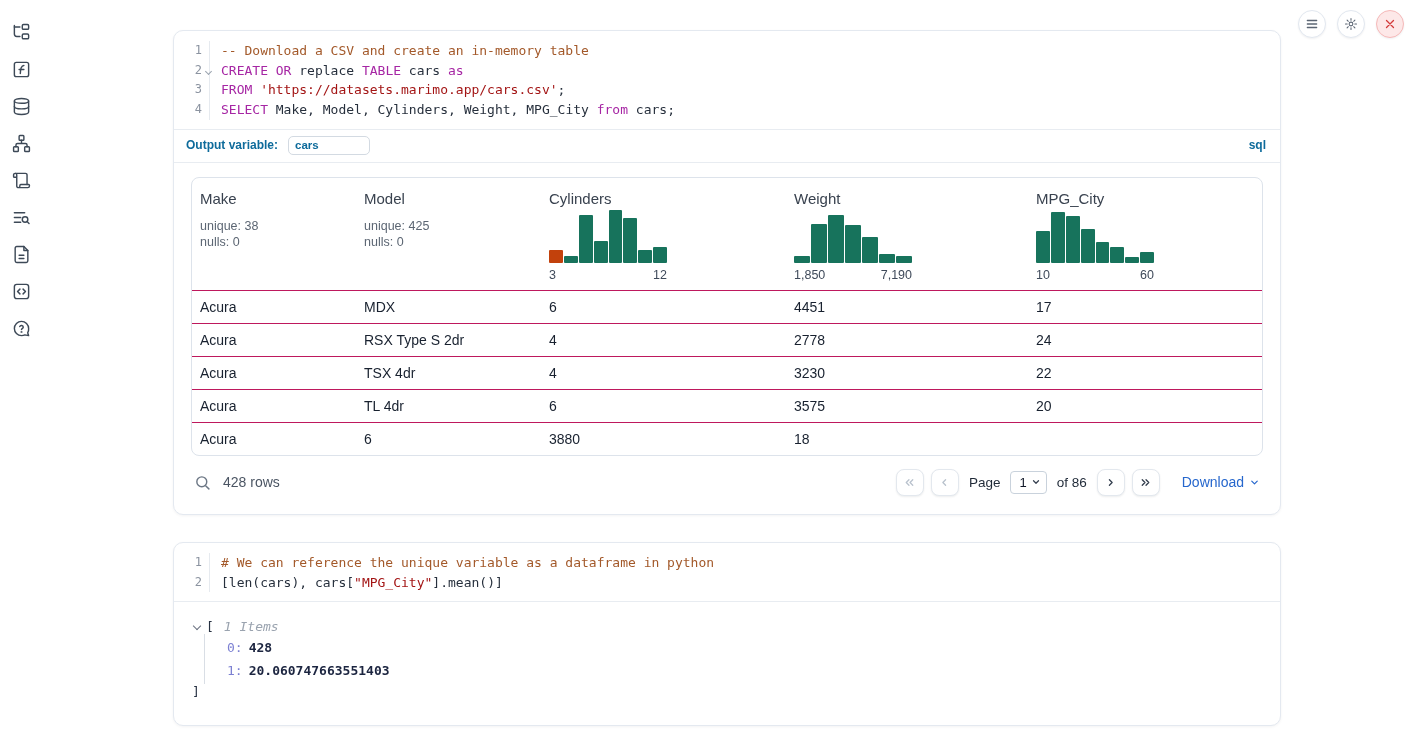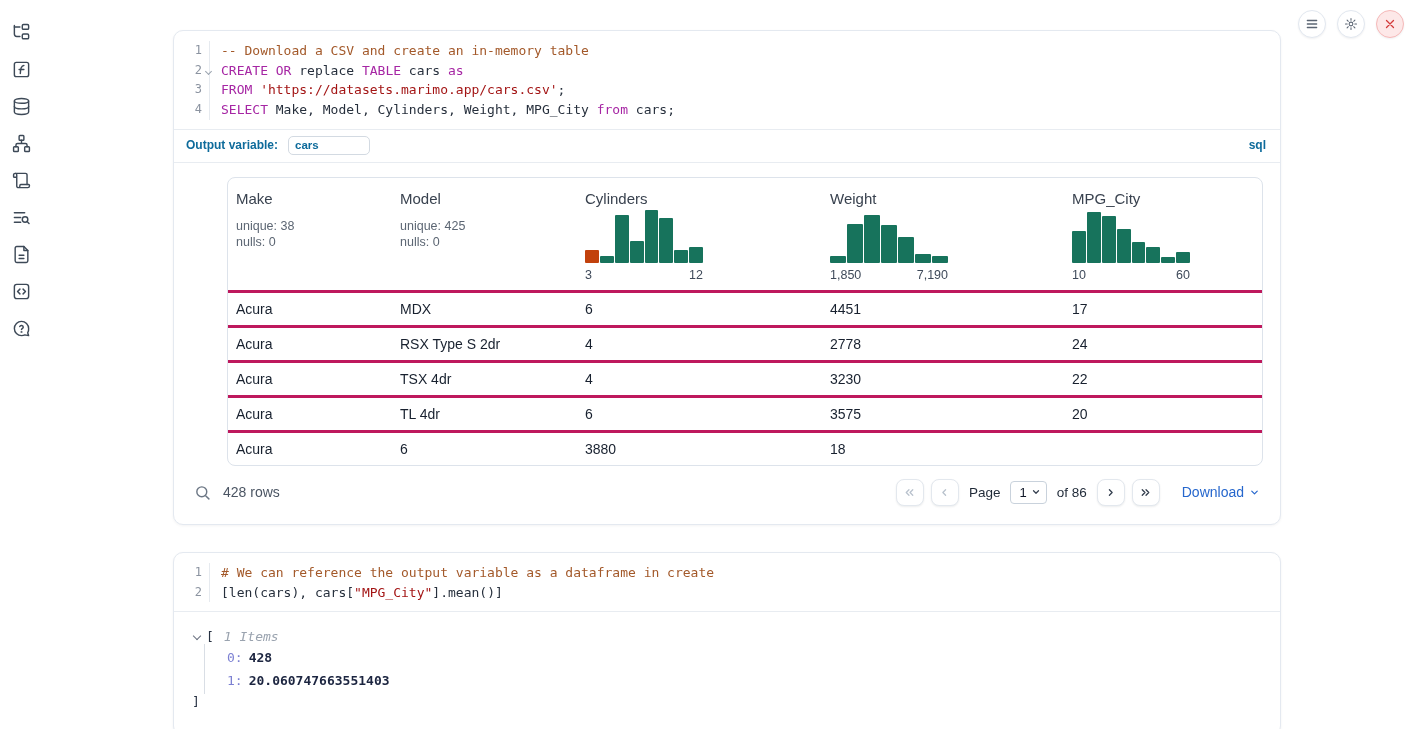--- a/index.html
+++ b/index.html
@@ -47,32 +47,32 @@
   
   .outvar-row { display:flex; align-items:center; padding:6px 14px 7px 12px; }
   .outvar-label { font-size:12px; font-weight:bold; color:#0e6b9b; }
   .outvar-input { margin-left:10px; width:82px; height:19px; border:1px solid #d3dae2; border-radius:5px;
                   font-size:11.5px; font-weight:bold; color:#0e6b9b; padding:0 6px;
                   font-family:"Liberation Sans", sans-serif; outline:none; background:#fff; }
   .lang-badge { margin-left:auto; font-size:12px; font-weight:bold; color:#0e6b9b; cursor:pointer; }
 
   
   .cell-output { padding:14px 17px 8px 17px; }
-  .table-box { border:1px solid #dde3eb; border-radius:8px; overflow:hidden;margin-left:36px; }
+  .table-box { border:1px solid #dde3eb; border-radius:8px; overflow:hidden; }
   .tgrid { display:grid; grid-template-columns:164px 185px 245px 242px 1fr; }
   .thead { padding:12px 0 8px 0; }
   .hcell { padding-left:8px; }
   .hcell .col-title { font-size:15px; color:#39424f; }
   .hcell .stats { margin-top:11px; font-size:12.5px; color:#5c6673; line-height:16.5px; }
   .hist-wrap { margin-top:3px; width:118px; }
   .hist { height:53px; display:flex; align-items:flex-end; gap:1px; }
   .hist .bar { flex:1 1 0; border-radius:1px; }
   .hist-axis { display:flex; justify-content:space-between; margin-top:5px;
                font-size:12.5px; color:#3f4a5a; }
-  .trow { border-top:3px solid #be185d; }
+  .trow { border-top:1px solid #be185d; }
   .trow .tcell { padding:8px 0 8px 8px; font-size:14px; color:#18212f; }
 
   
   .table-footer { display:flex; align-items:center; padding:13px 3px 10px 3px; }
   .search-icon { color:#6b7684; display:flex; cursor:pointer; }
   .row-count { margin-left:12px; font-size:14px; color:#4b5563; }
   .pager { margin-left:auto; display:flex; align-items:center; gap:7px;justify-content:flex-end; }
   .page-btn { width:28px; height:27px; border:1px solid #e3e8ee; border-radius:8px; background:#fff;
               box-shadow:0 1px 2px rgba(15,23,42,.08); display:flex; align-items:center;
               justify-content:center; cursor:pointer; }
@@ -387,21 +387,21 @@
       </div>
     </div>
   </section>
 
   <section class="cell">
     <div class="code-area">
         <div class="code-line">
           <div class="gutter">
             <span class="line-num">1</span>
           </div>
-          <div class="code-text"><span class="tok com"># We can reference the output variable as a dataframe in create</span></div>
+          <div class="code-text"><span class="tok com"># We can reference the unique variable as a dataframe in python</span></div>
         </div>
         <div class="code-line">
           <div class="gutter">
             <span class="line-num">2</span>
           </div>
           <div class="code-text"><span class="tok ">[len(cars), cars[</span><span class="tok str">"MPG_City"</span><span class="tok ">].mean()]</span></div>
         </div>
       </div>
     <div class="divider"></div>
     <div class="py-output">

